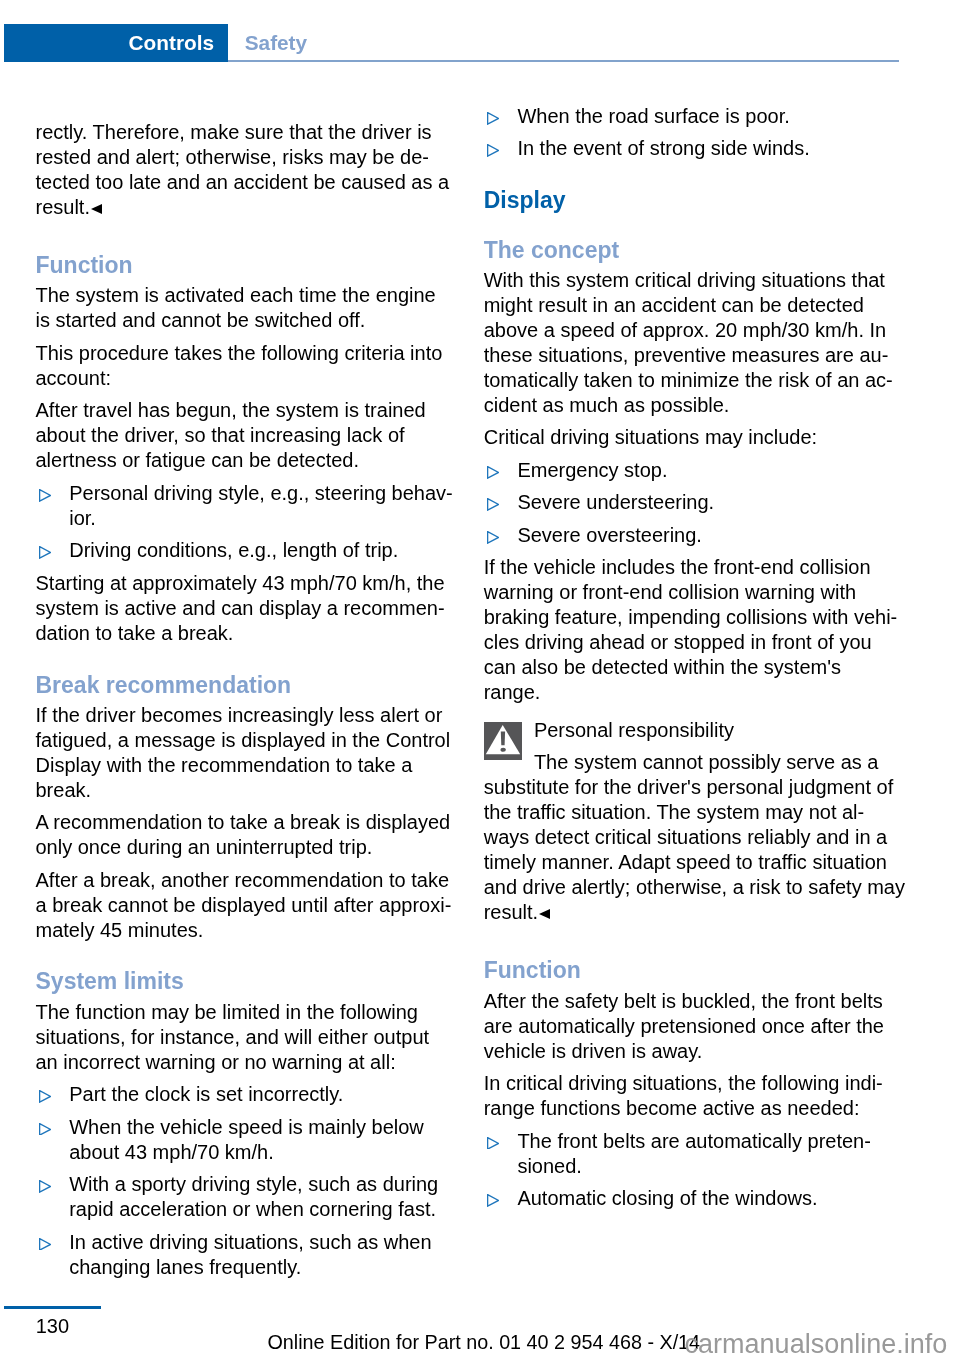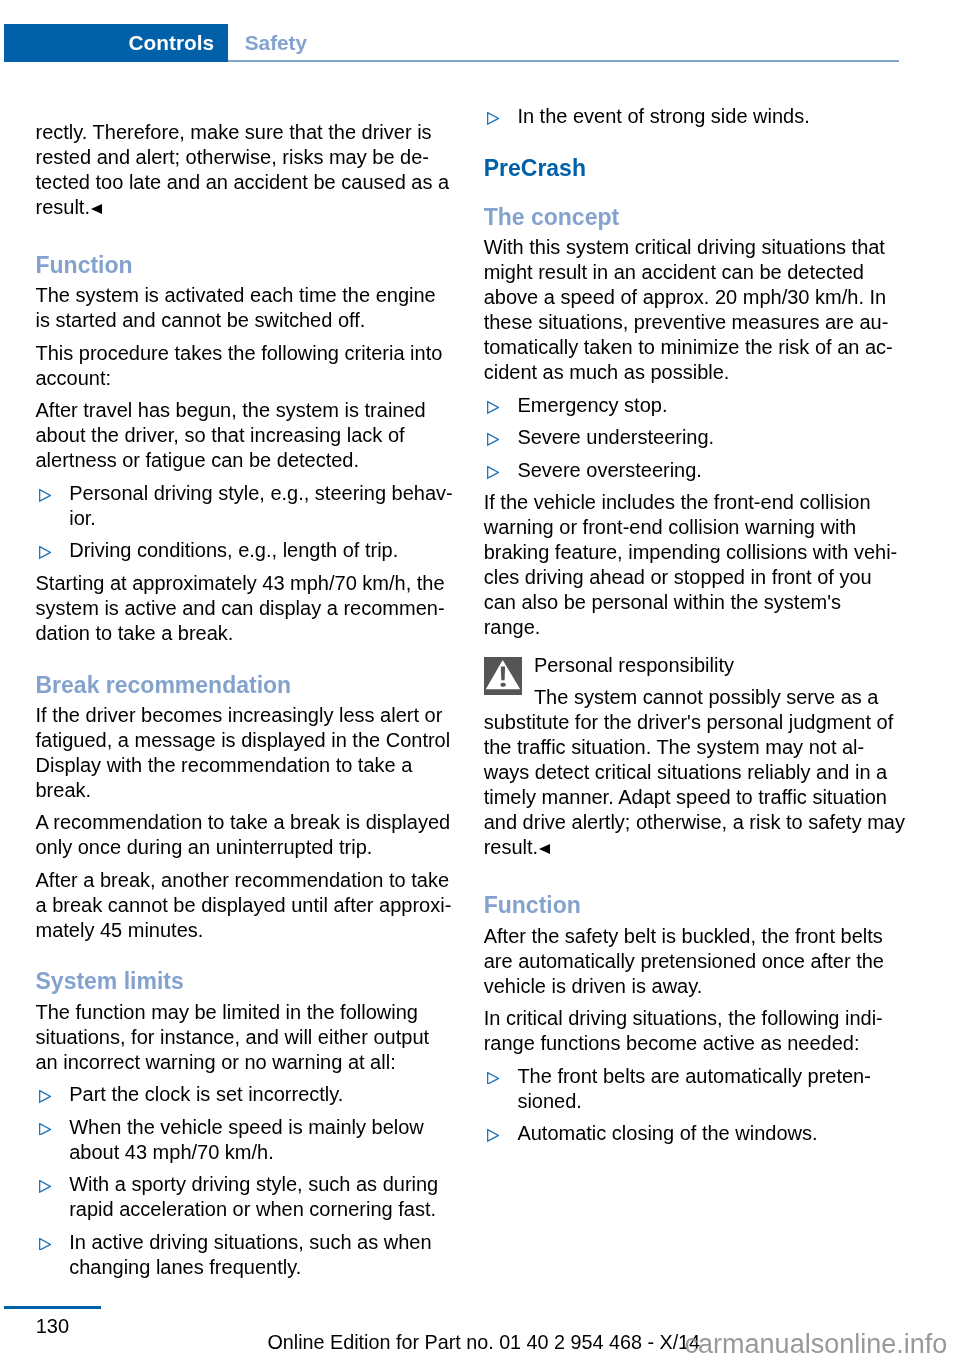--- a/index.html
+++ b/index.html
@@ -116,46 +116,50 @@
         <div class="li"><span class="bullet"><svg viewBox="0 0 12.4 12.8" width="12.4" height="12.8">
               <path d="M0.65 0.65 L11.55 6.4 L0.65 12.15 Z" fill="none" stroke="#1f76bc" stroke-width="1.3"></path>
             </svg></span><span>In active driving situations, such as when
 changing lanes frequently.</span></div>
       </div>
     </div>
   <div class="col col-right">
       <div class="bl">
         <div class="li"><span class="bullet"><svg viewBox="0 0 12.4 12.8" width="12.4" height="12.8">
               <path d="M0.65 0.65 L11.55 6.4 L0.65 12.15 Z" fill="none" stroke="#1f76bc" stroke-width="1.3"></path>
+            </svg></span><span>When the road surface is poor.</span></div>
+        <div class="li"><span class="bullet"><svg viewBox="0 0 12.4 12.8" width="12.4" height="12.8">
+              <path d="M0.65 0.65 L11.55 6.4 L0.65 12.15 Z" fill="none" stroke="#1f76bc" stroke-width="1.3"></path>
             </svg></span><span>In the event of strong side winds.</span></div>
       </div>
-      <div class="h2">PreCrash</div>
+      <div class="h2">Display</div>
       <div class="h">The concept</div>
       <div class="t">With this system critical driving situations that
 might result in an accident can be detected
 above a speed of approx. 20 mph/30 km/h. In
 these situations, preventive measures are au-
 tomatically taken to minimize the risk of an ac-
 cident as much as possible.</div>
+      <div class="t">Critical driving situations may include:</div>
       <div class="bl">
         <div class="li"><span class="bullet"><svg viewBox="0 0 12.4 12.8" width="12.4" height="12.8">
               <path d="M0.65 0.65 L11.55 6.4 L0.65 12.15 Z" fill="none" stroke="#1f76bc" stroke-width="1.3"></path>
             </svg></span><span>Emergency stop.</span></div>
         <div class="li"><span class="bullet"><svg viewBox="0 0 12.4 12.8" width="12.4" height="12.8">
               <path d="M0.65 0.65 L11.55 6.4 L0.65 12.15 Z" fill="none" stroke="#1f76bc" stroke-width="1.3"></path>
             </svg></span><span>Severe understeering.</span></div>
         <div class="li"><span class="bullet"><svg viewBox="0 0 12.4 12.8" width="12.4" height="12.8">
               <path d="M0.65 0.65 L11.55 6.4 L0.65 12.15 Z" fill="none" stroke="#1f76bc" stroke-width="1.3"></path>
             </svg></span><span>Severe oversteering.</span></div>
       </div>
       <div class="t">If the vehicle includes the front-end collision
 warning or front-end collision warning with
 braking feature, impending collisions with vehi-
 cles driving ahead or stopped in front of you
-can also be personal within the system's
+can also be detected within the system's
 range.</div>
       <div class="note endmark">
         <span class="note-icon"><svg viewBox="0 0 38.2 38" width="38.2" height="38">
             <rect x="0" y="0" width="38.2" height="38" fill="#555557"></rect>
             <path d="M18.7 3.0 L36.2 32.2 L1.8 32.2 Z" fill="#ffffff"></path>
             <path d="M16.8 9.5 L21.1 9.5 L20.6 23.3 L17.3 23.3 Z" fill="#555557"></path>
             <ellipse cx="19.2" cy="27.75" rx="2.7" ry="2.1" fill="#555557"></ellipse>
           </svg></span>
         <div class="note-title">Personal responsibility</div>
         <div class="note-text">The system cannot possibly serve as a

